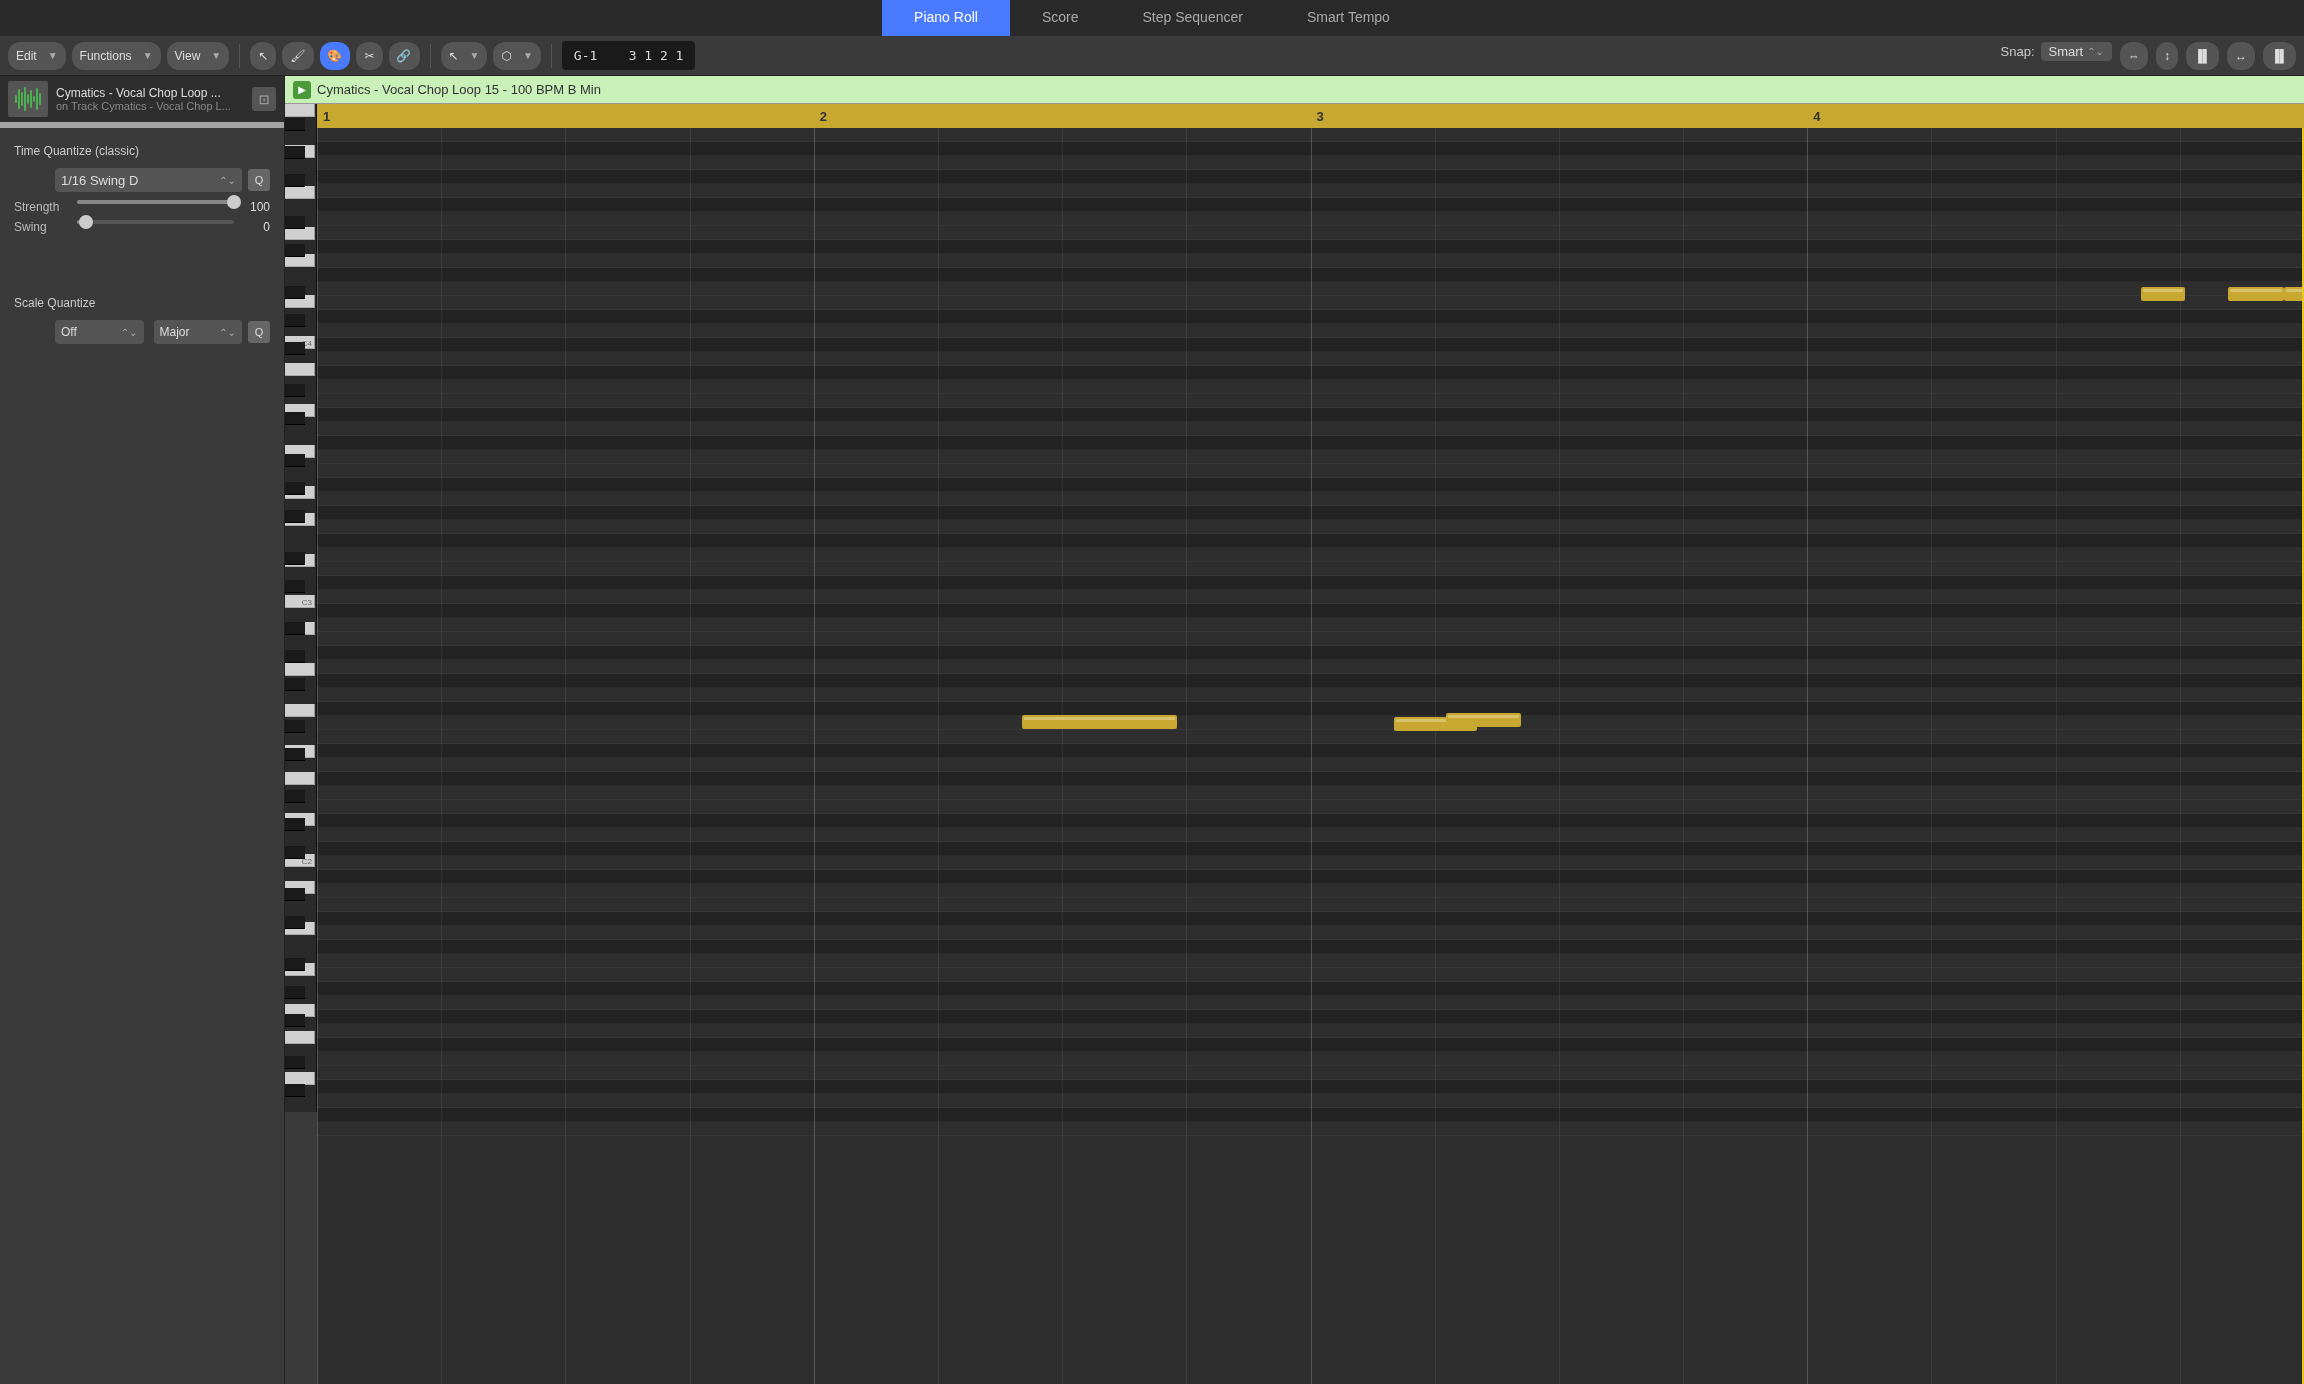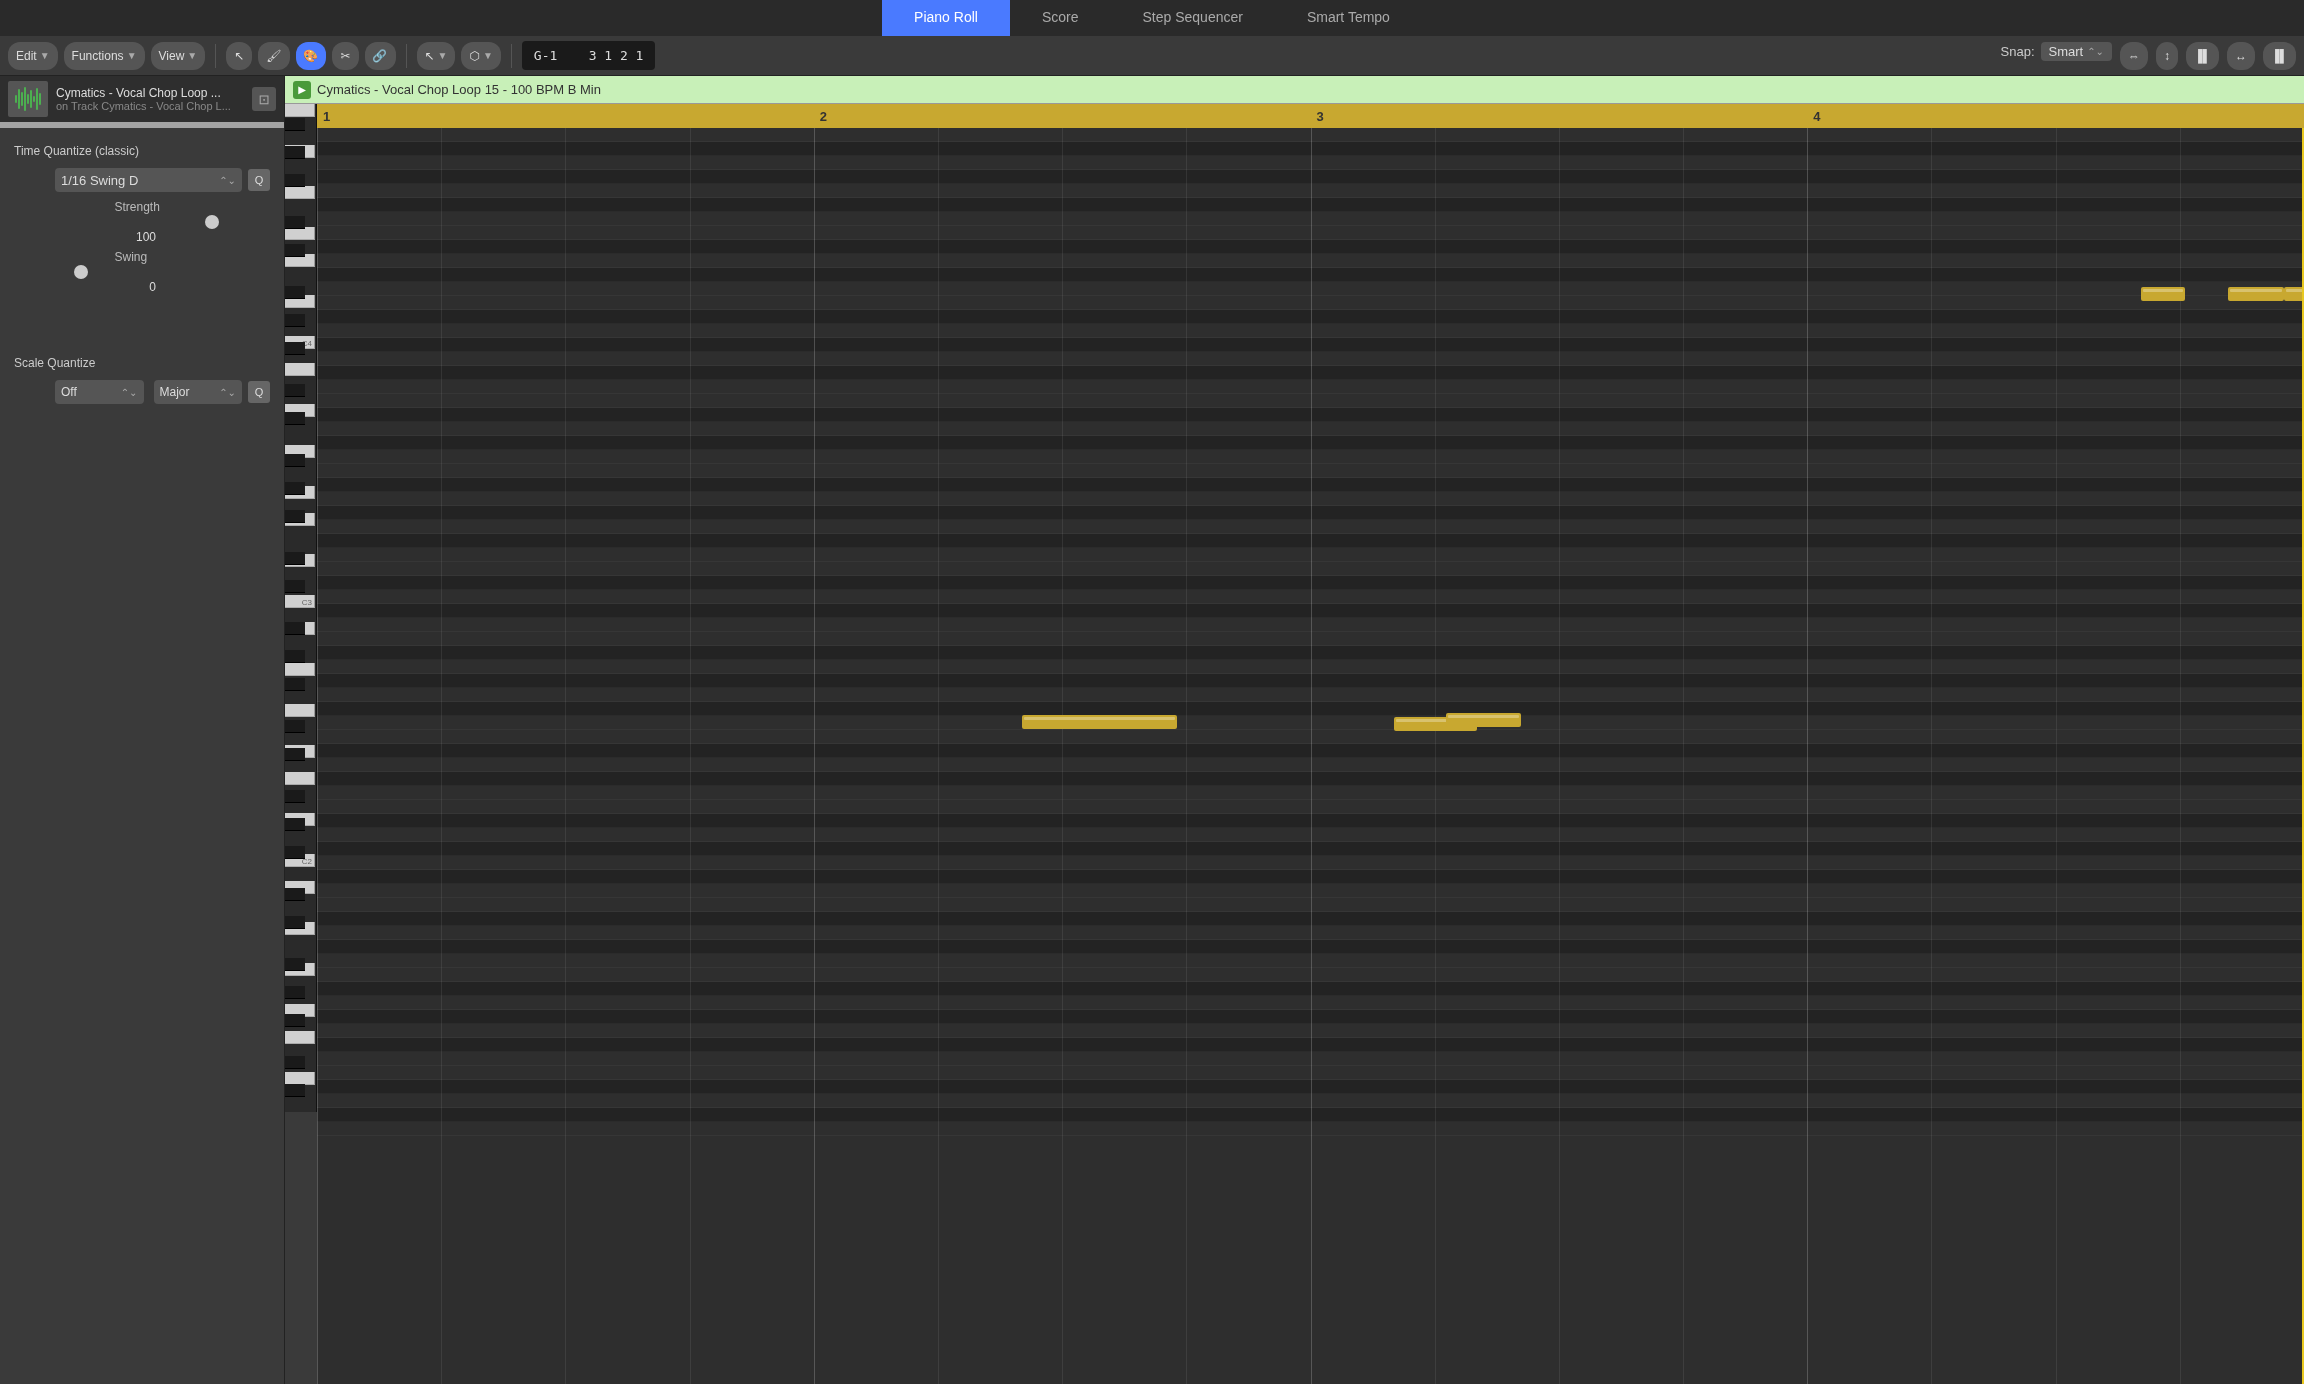--- a/index.html
+++ b/index.html
@@ -49,21 +49,21 @@
     .toolbar-btn {
       background: #555;
       border: none;
       border-radius: 12px;
       color: #ddd;
       padding: 4px 8px;
       font-size: 12px;
       cursor: pointer;
       display: flex;
       align-items: center;
-      gap: 3px;
+      gap: 11px;
       height: 28px;
     }
     .toolbar-btn.active {
       background: #4a7aff;
       color: #fff;
     }
     .toolbar-separator {
       width: 1px;
       height: 24px;
       background: #555;
@@ -210,24 +210,22 @@
       font-size: 11px;
       width: 22px;
       height: 22px;
       cursor: pointer;
       display: flex;
       align-items: center;
       justify-content: center;
     }
     .slider-row {
       display: flex;
-      align-items: center;
       gap: 8px;
       margin-bottom: 6px;
-      flex-direction: column;
     }
     .slider-label {
       font-size: 12px;
       color: #bbb;
       width: 55px;
     }
     .slider-track {
       flex: 1;
       height: 4px;
       background: #555;

